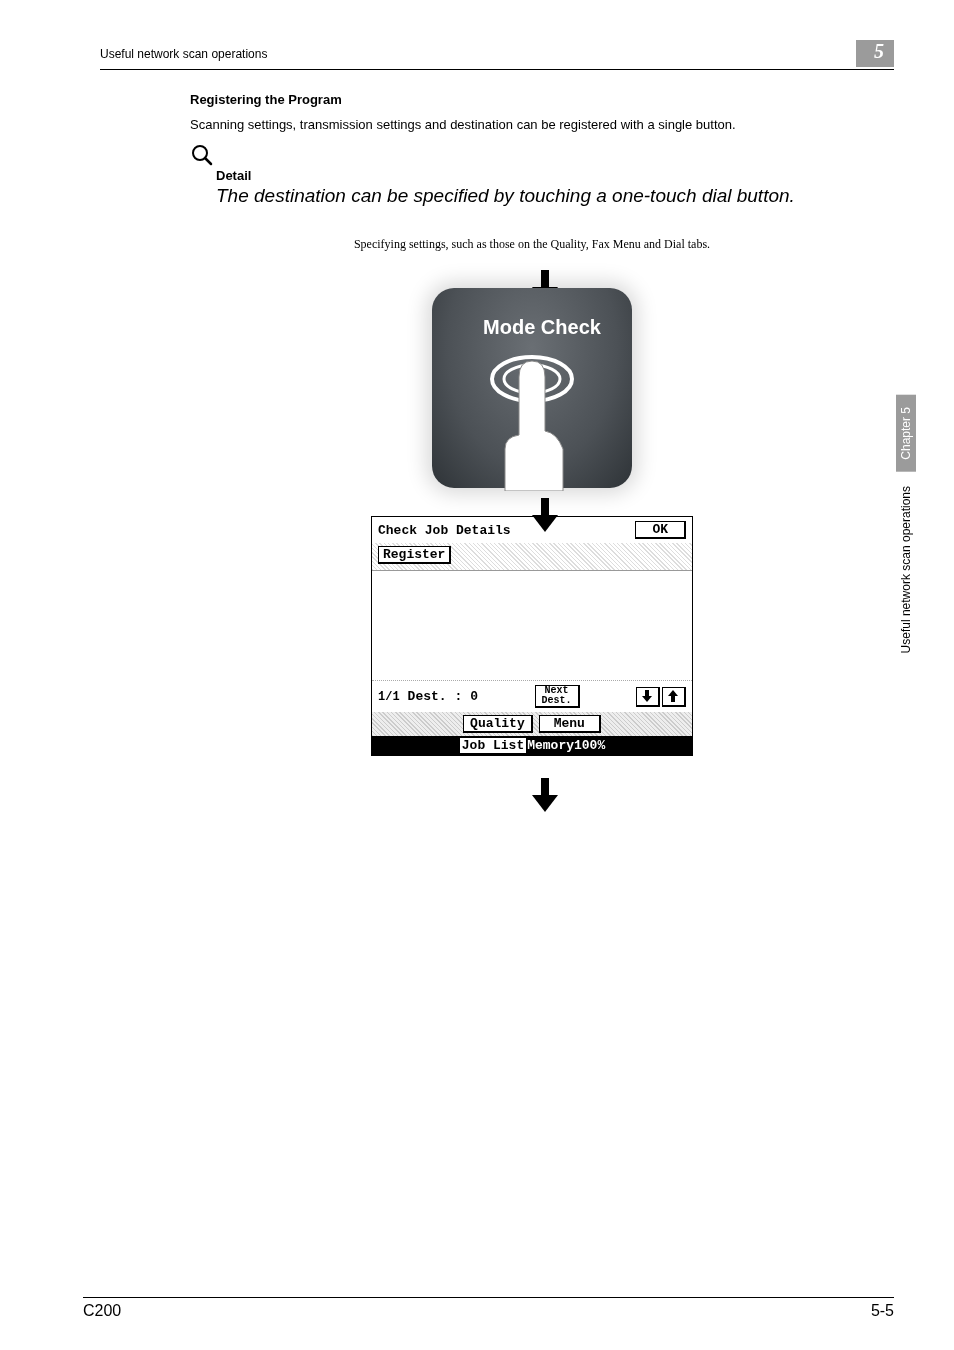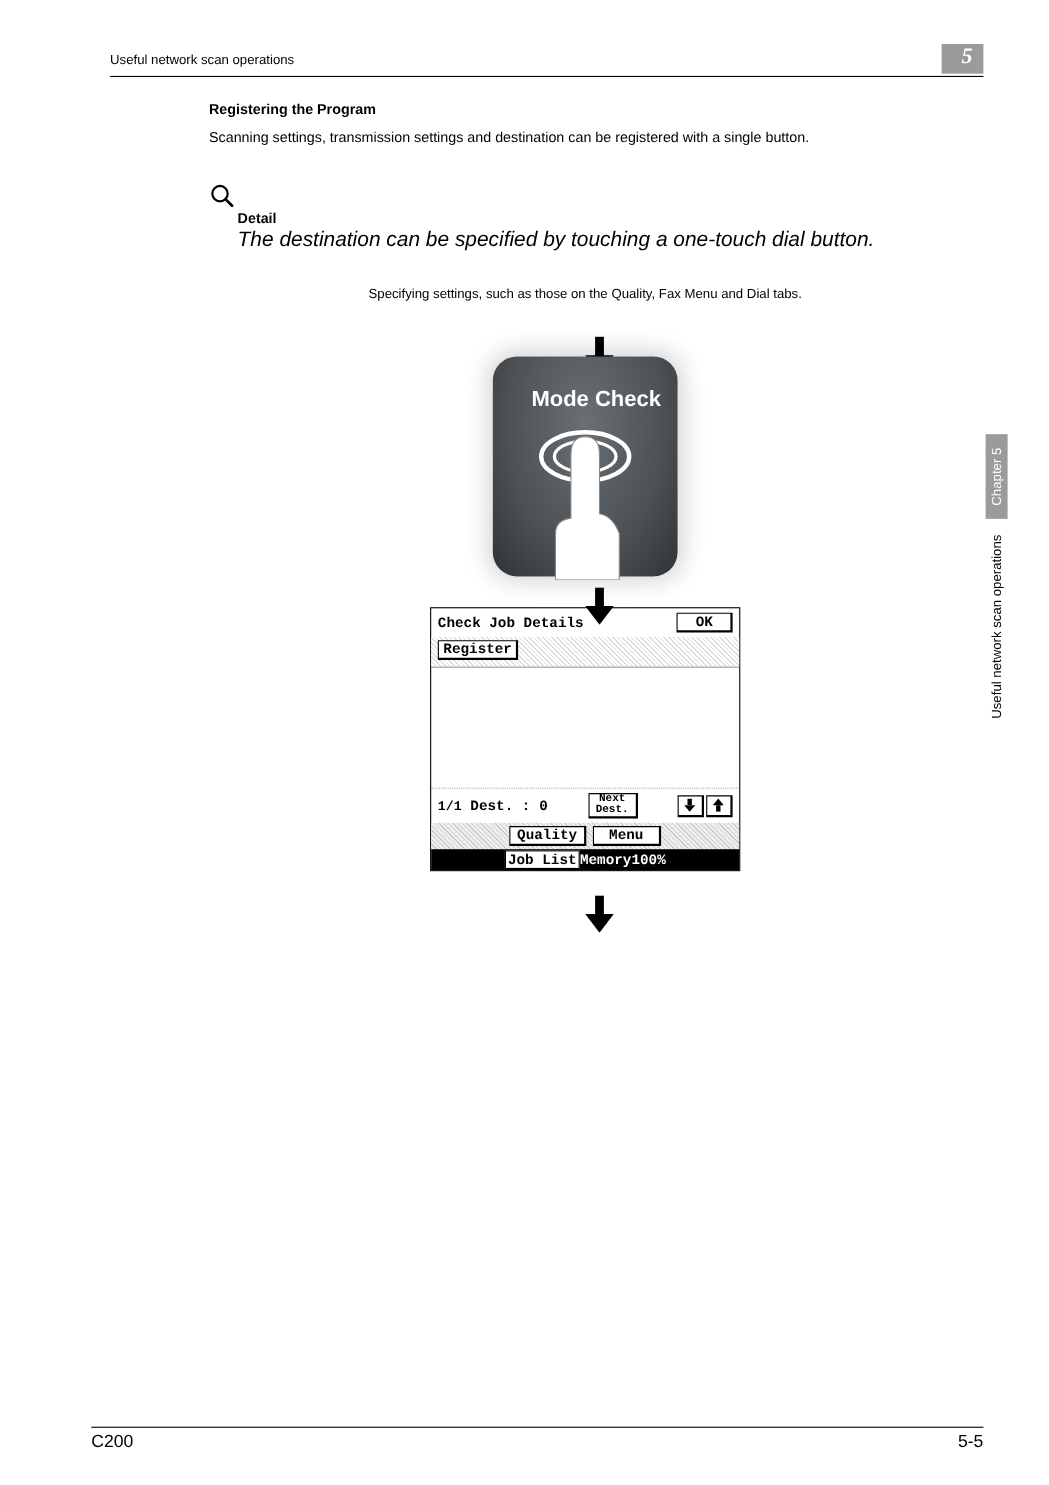--- a/index.html
+++ b/index.html
@@ -41,21 +41,21 @@
       margin-left: 90px;
       margin-right: 20px;
     }
     .subheading {
       font-weight: bold;
       font-size: 13px;
       margin-bottom: 10px;
     }
     .body-text {
       font-size: 13px;
-      margin-bottom: 34px;
+      margin-bottom: 11px;
     }
     .detail-block {
       margin-top: 8px;
       margin-left: 0px;
     }
     .detail-icon {
       display: inline-block;
       margin-bottom: 2px;
     }
     .detail-label {
@@ -69,31 +69,32 @@
       font-size: 19px;
       margin-left: 26px;
       margin-top: 2px;
     }
     .flow {
       margin-top: 30px;
       text-align: center;
     }
     .flow-text {
       font-size: 12px;
-      margin-bottom: 32px;
+      margin-bottom: 18px;
+      font-family: Liberation Serif, serif;
     }
     .arrow-down {
       width: 0;
       height: 0;
       position: relative;
       margin: 10px auto 18px;
     }
     .arrow-down svg { display:block; margin:0 auto; }
     .mode-check-btn {
-      width: 168px;
+      width: 200px;
       height: 200px;
       margin: 0 auto 10px;
       position: relative;
       border-radius: 22px;
       background: radial-gradient(ellipse at 50% 30%, #6a6f74 0%, #4c5156 60%, #2e3337 100%);
       box-shadow: 0 0 20px 6px rgba(0,0,0,0.15);
       padding-left: 20px;
     }
     .mode-check-label {
       color: #fff;
@@ -103,21 +104,21 @@
       padding-top: 28px;
       font-family: Arial, sans-serif;
     }
     .finger {
       position: absolute;
       bottom: -6px;
       left: 50%;
       transform: translateX(-50%);
     }
     .lcd-screen {
-      width: 282px;
+      width: 322px;
       margin: 10px auto 0;
       border: 1px solid #000;
       background: #fff;
       font-family: "Courier New", monospace;
       font-size: 13px;
       font-weight: bold;
     }
     .lcd-row1 {
       display: flex;
       justify-content: space-between;

